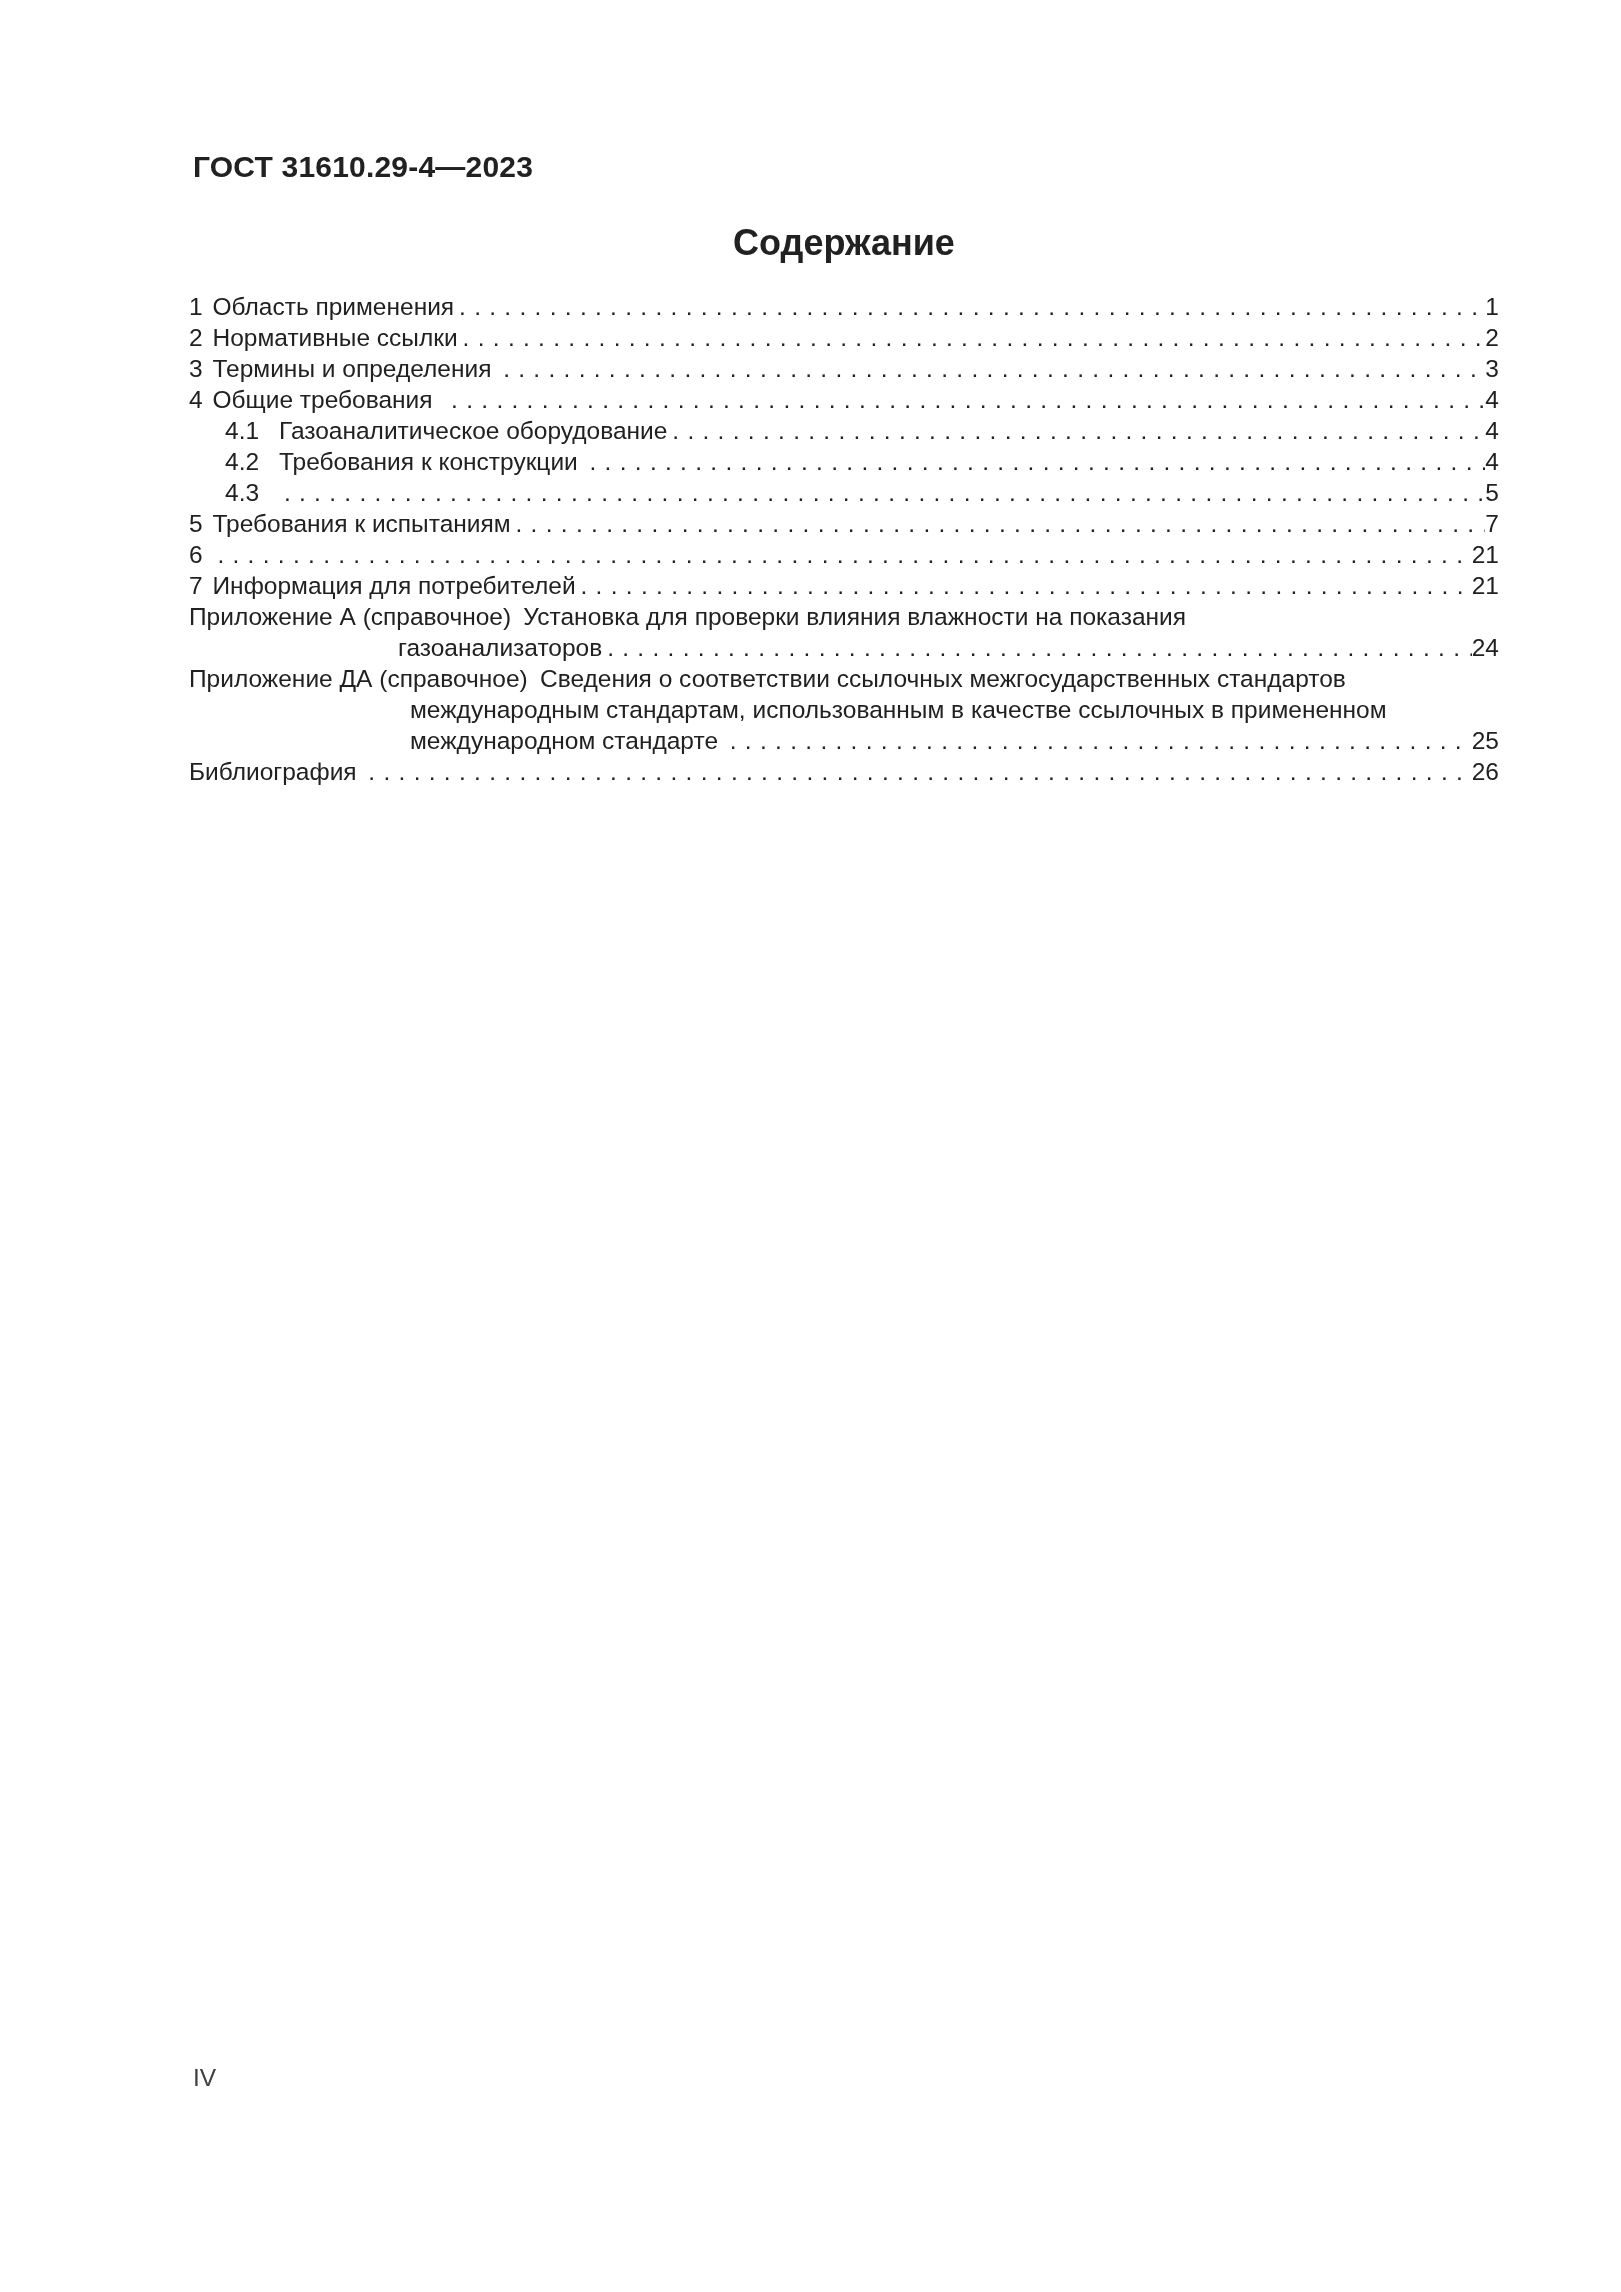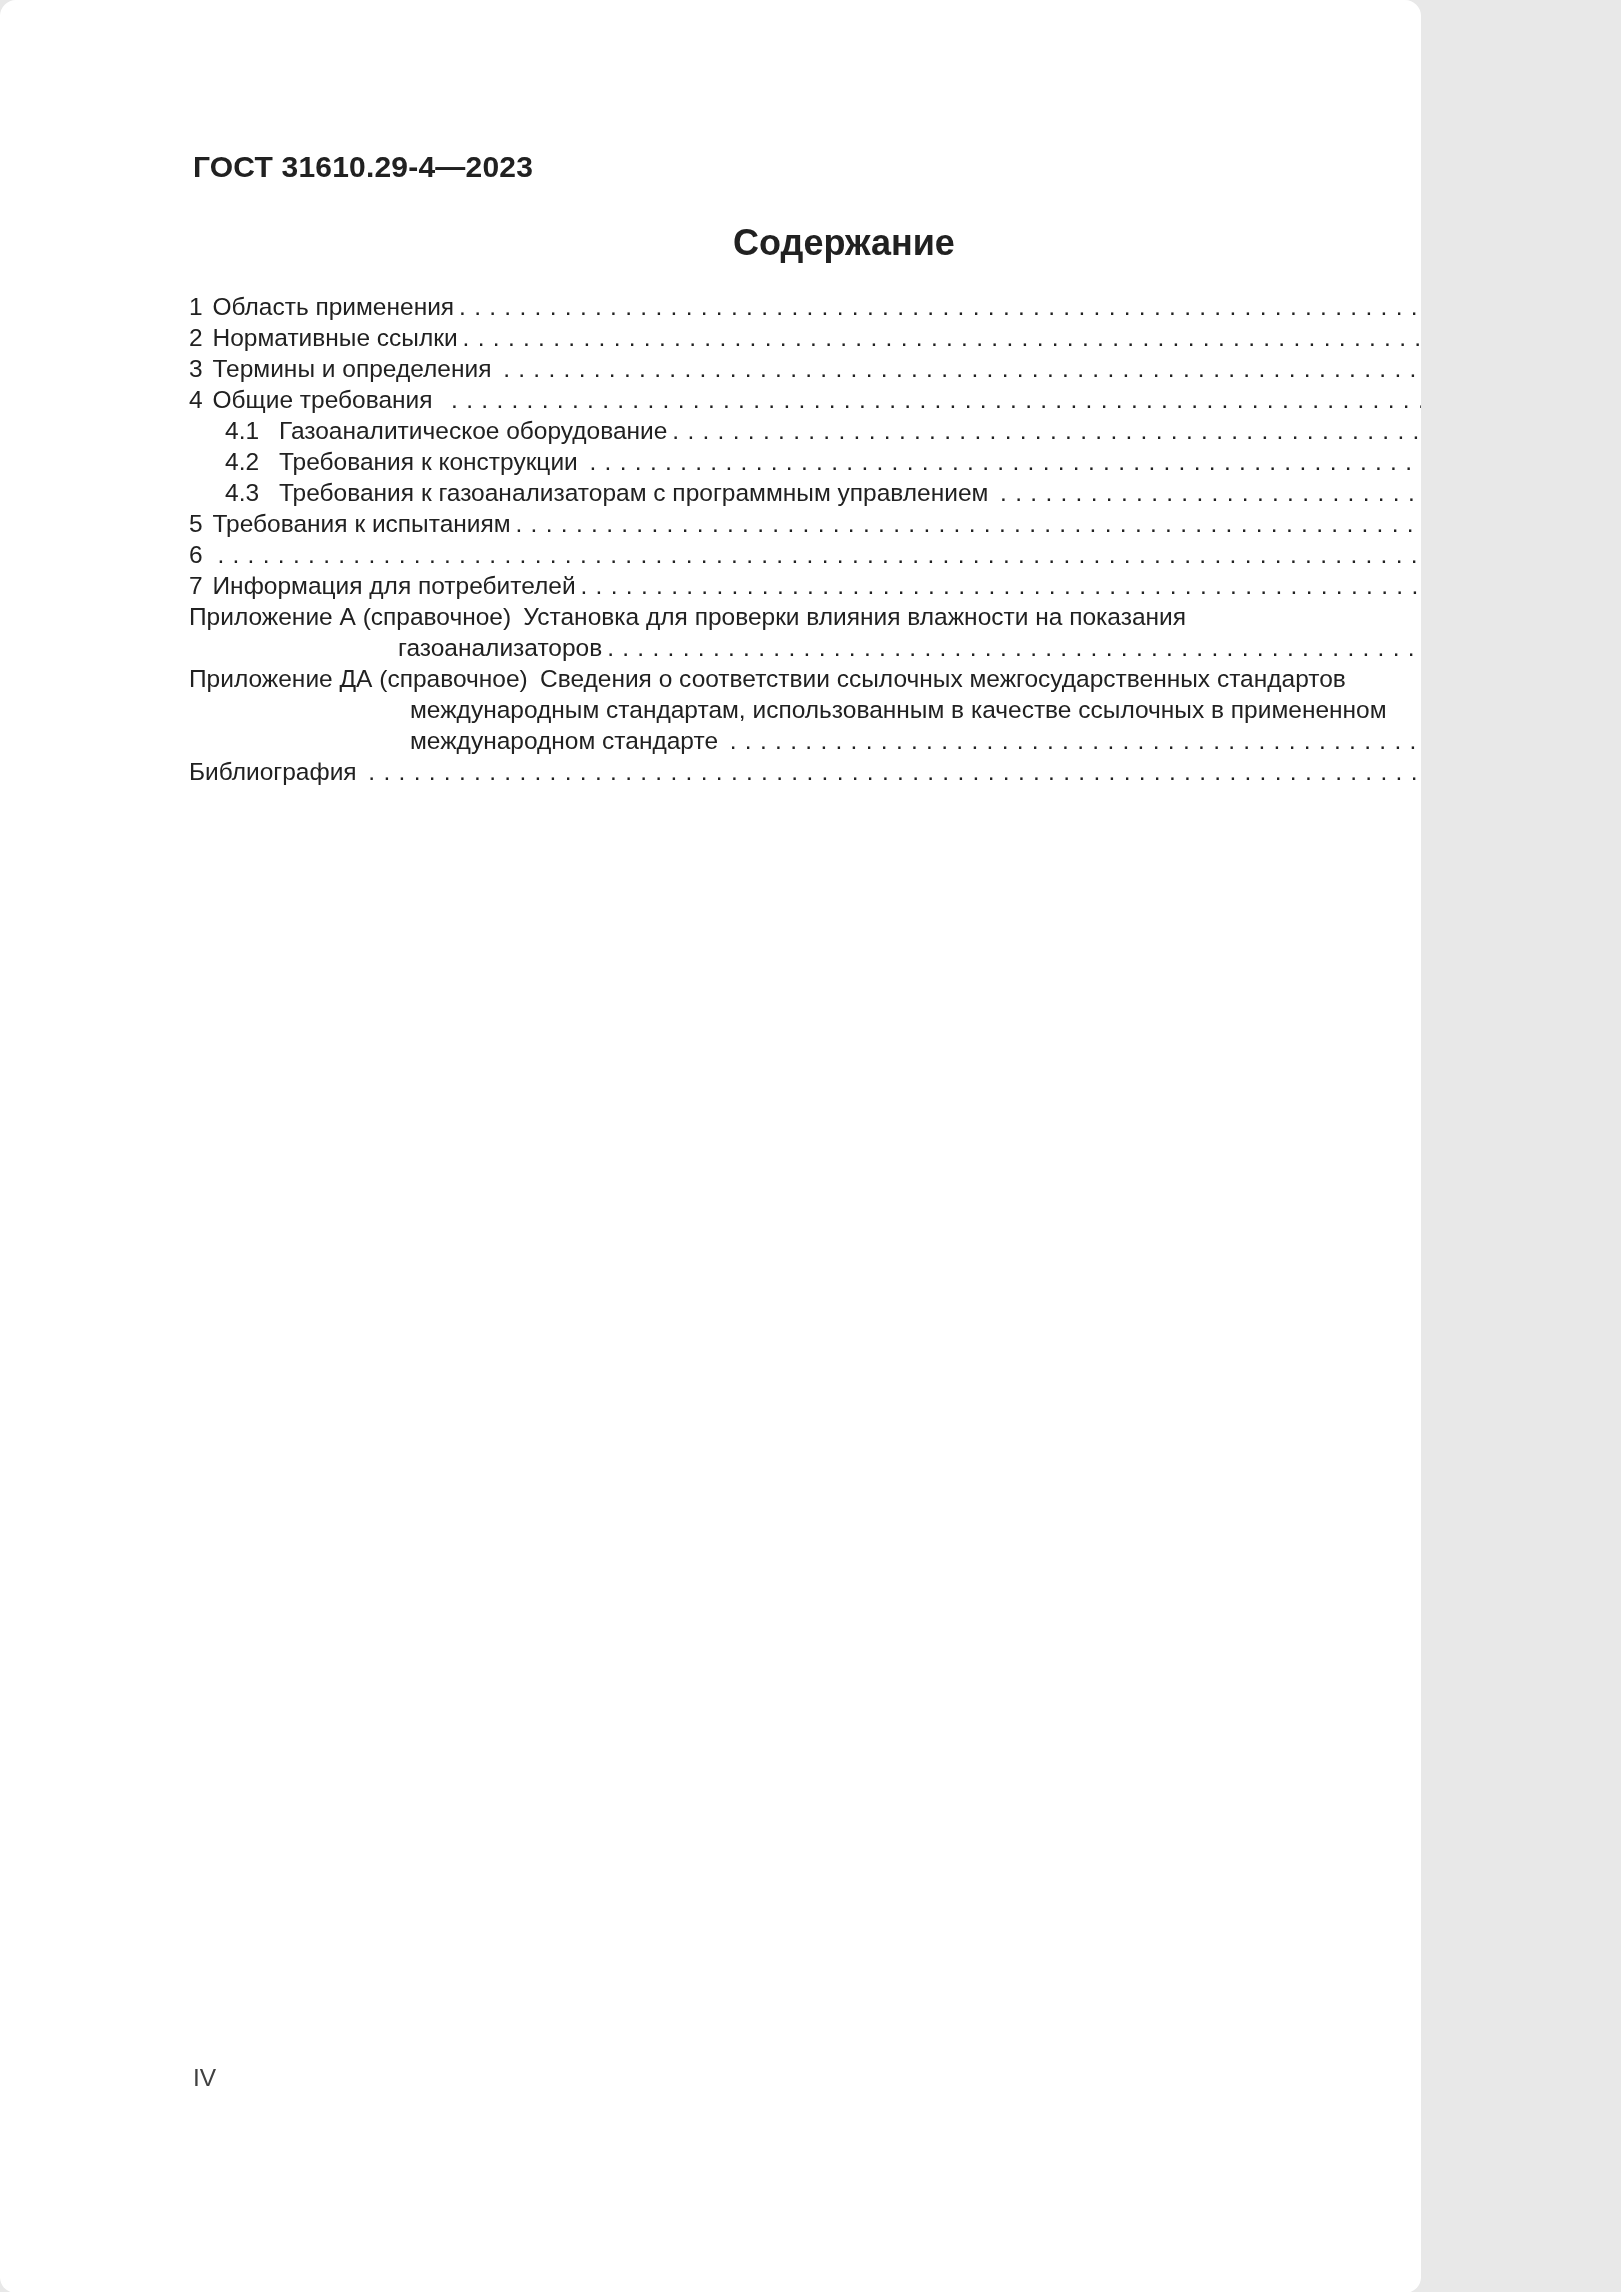--- a/index.html
+++ b/index.html
@@ -1,24 +1,23 @@
 <!DOCTYPE html>
 <html><head>
 <meta charset="utf-8">
 <style>
   html, body { margin: 0; padding: 0; background: #e8e8e8; }
   .page {
     position: relative;
-    width: 1421px;
+    width: 1621px;
     height: 2293px;
     background: #ffffff;
     font-family: "Liberation Sans", sans-serif;
     color: #212121;
     overflow: hidden;
-    border-radius: 16px;
   }
   .doc-header {
     position: absolute;
     left: 193px;
     top: 150px;
     font-size: 30px;
     font-weight: bold;
     letter-spacing: 0.2px;
     white-space: pre;
   }
@@ -83,21 +82,21 @@
 
   <h1 class="toc-title">Содержание</h1>
 
   <div class="toc" id="toc">
       <div class="toc-row row-s"><span class="toc-num">1</span><span class="toc-label"><span>Область применения</span></span><span class="toc-dots"></span><span class="toc-page">1</span></div>
       <div class="toc-row row-s"><span class="toc-num">2</span><span class="toc-label"><span>Нормативные ссылки</span></span><span class="toc-dots"></span><span class="toc-page">2</span></div>
       <div class="toc-row row-s"><span class="toc-num">3</span><span class="toc-label"><span>Термины и определения </span></span><span class="toc-dots"></span><span class="toc-page">3</span></div>
       <div class="toc-row row-s"><span class="toc-num">4</span><span class="toc-label"><span>Общие требования  </span></span><span class="toc-dots"></span><span class="toc-page">4</span></div>
       <div class="toc-row row-sub"><span class="toc-num">4.1</span><span class="toc-label"><span class="it">Газоаналитическое</span><span> оборудование</span></span><span class="toc-dots"></span><span class="toc-page">4</span></div>
       <div class="toc-row row-sub"><span class="toc-num">4.2</span><span class="toc-label"><span class="it">Требования</span><span> к конструкции </span></span><span class="toc-dots"></span><span class="toc-page">4</span></div>
-      <div class="toc-row row-sub"><span class="toc-num">4.3</span><span class="toc-label"><span>Требования к </span><span class="it">газоанализаторам</span><span> с программным управлением </span></span><span class="toc-dots"></span><span class="toc-page">5</span></div>
+      <div class="toc-row row-sub"><span class="toc-num">4.3</span><span class="toc-dots"></span><span class="toc-page">5</span></div>
       <div class="toc-row row-s"><span class="toc-num">5</span><span class="toc-label"><span>Требования к испытаниям</span></span><span class="toc-dots"></span><span class="toc-page">7</span></div>
       <div class="toc-row row-s"><span class="toc-num">6</span><span class="toc-dots"></span><span class="toc-page">21</span></div>
       <div class="toc-row row-s"><span class="toc-num">7</span><span class="toc-label"><span>Информация для потребителей</span></span><span class="toc-dots"></span><span class="toc-page">21</span></div>
       <div class="toc-row row-app"><span class="toc-label"><span>Приложение А (справочное) Установка для проверки влияния влажности на показания</span></span></div>
       <div class="toc-row row-appcont"><span class="toc-label"><span>газоанализаторов</span></span><span class="toc-dots"></span><span class="toc-page">24</span></div>
       <div class="toc-row row-app"><span class="toc-label"><span>Приложение ДА (справочное) Сведения о соответствии ссылочных межгосударственных стандартов</span></span></div>
       <div class="toc-row row-appcont2"><span class="toc-label"><span>международным стандартам, использованным в качестве ссылочных в примененном</span></span></div>
       <div class="toc-row row-appcont2"><span class="toc-label"><span>международном стандарте </span></span><span class="toc-dots"></span><span class="toc-page">25</span></div>
       <div class="toc-row row-app"><span class="toc-label"><span>Библиография </span></span><span class="toc-dots"></span><span class="toc-page">26</span></div>
     </div>

